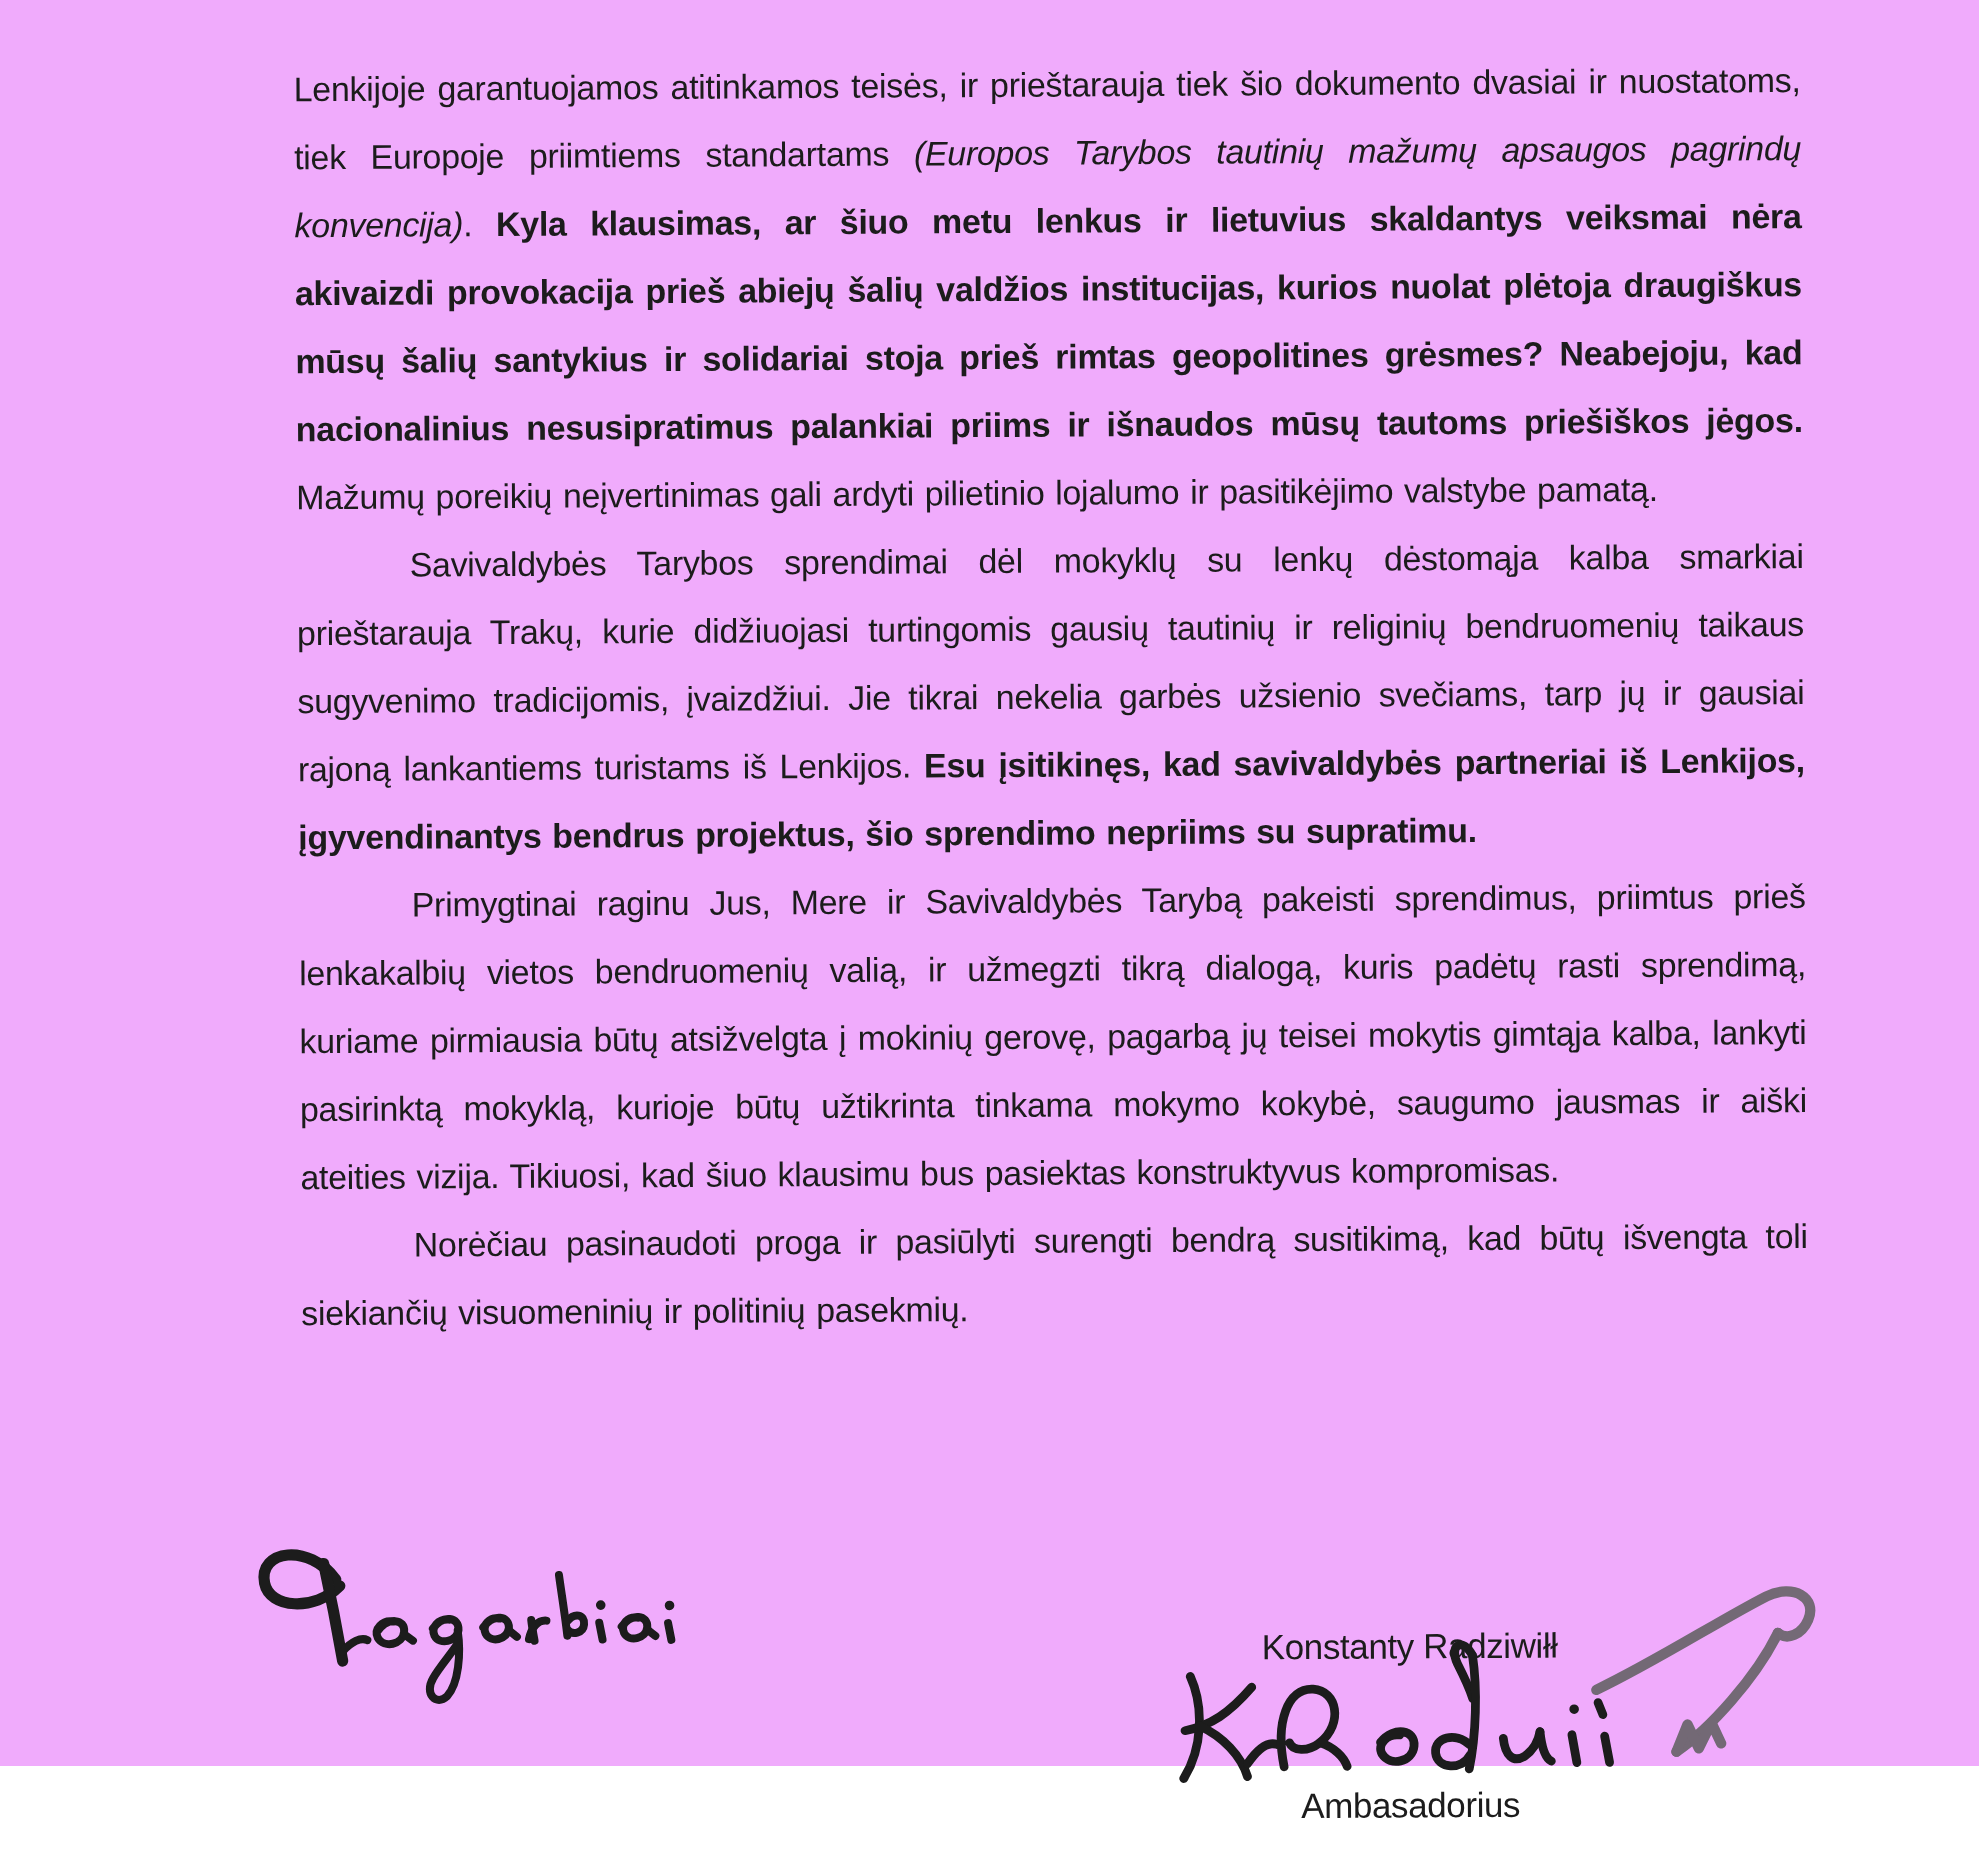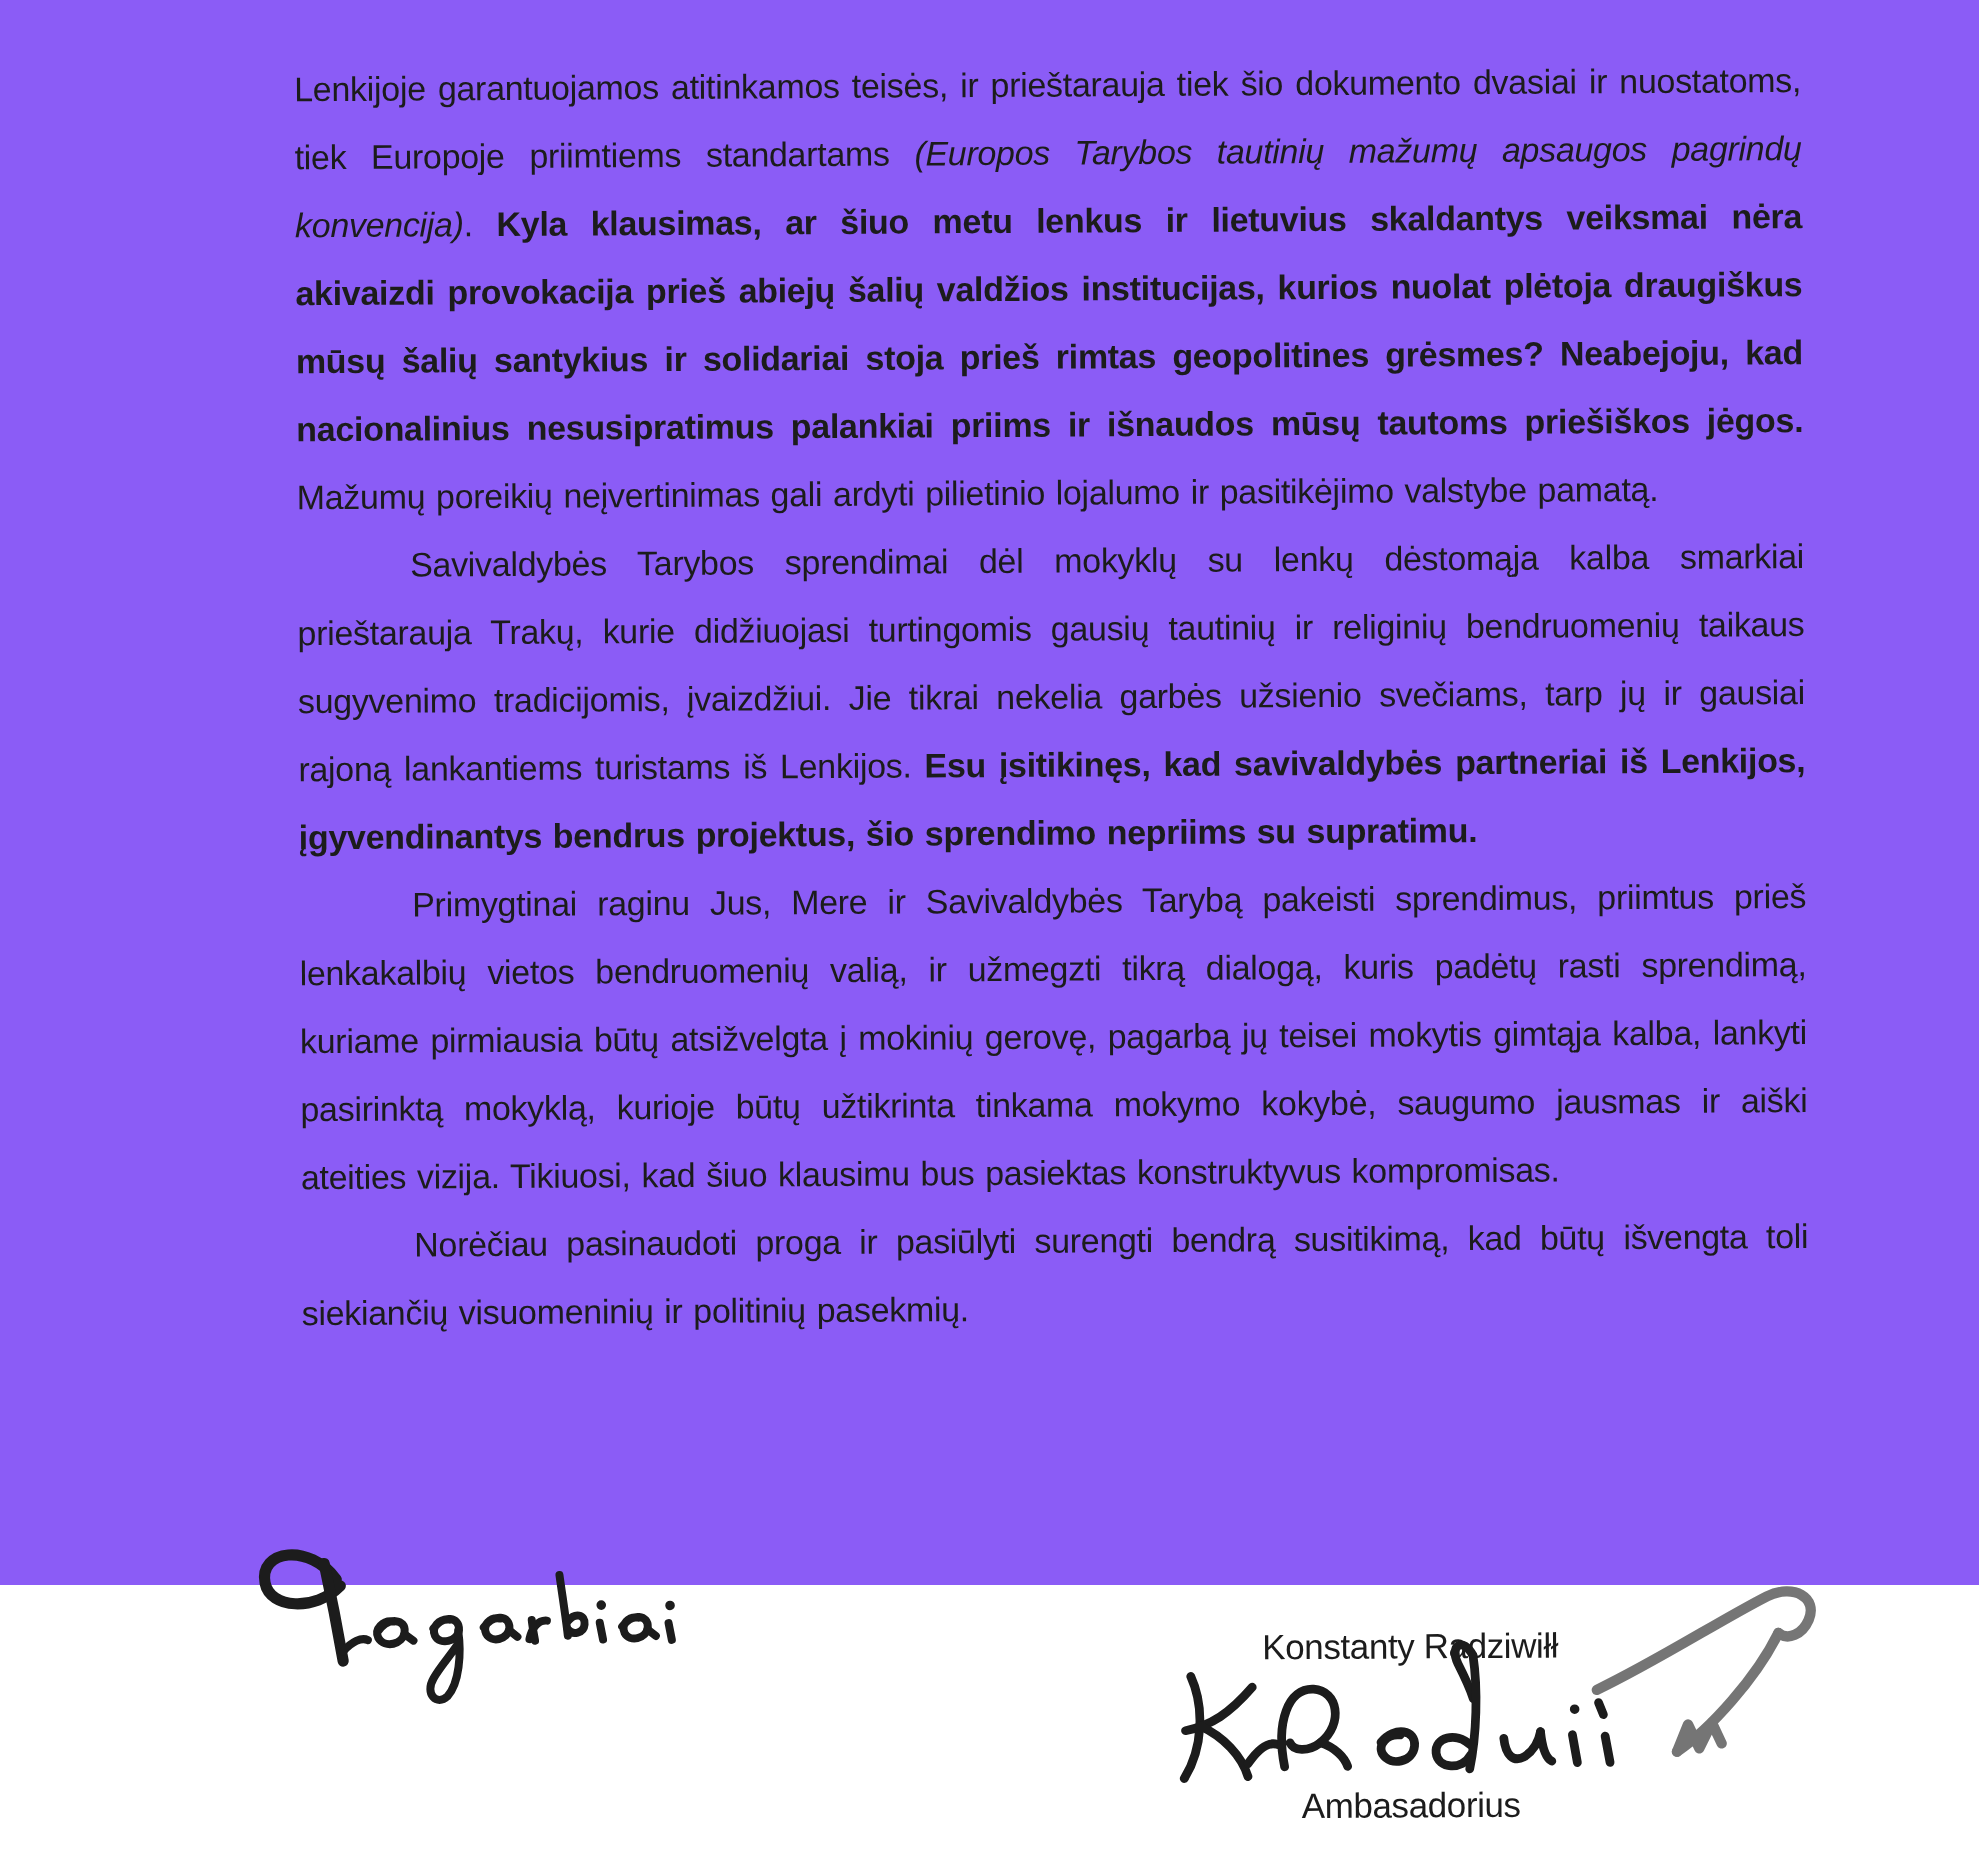--- a/index.html
+++ b/index.html
@@ -5,22 +5,22 @@
   html, body { margin: 0; padding: 0; }
   body {
     width: 1979px; height: 1850px;
     background: #ffffff;
     overflow: hidden;
     font-family: "Liberation Sans", sans-serif;
     color: var(--ink, #1c1c1c);
   }
   .page {
     position: relative;
-    width: 1979px; height: 1585px;
-    background: #8b5cf6;
+    width: 1979px; height: 1766px;
+    background: #f0abfc;
   }
   .scan-rotate {
     position: absolute; inset: 0;
     transform: rotate(-0.35deg);
     transform-origin: 50% 45%;
   }
   .letter-body {
     position: absolute;
     left: 298px; top: 51px;
     width: 1507px;

